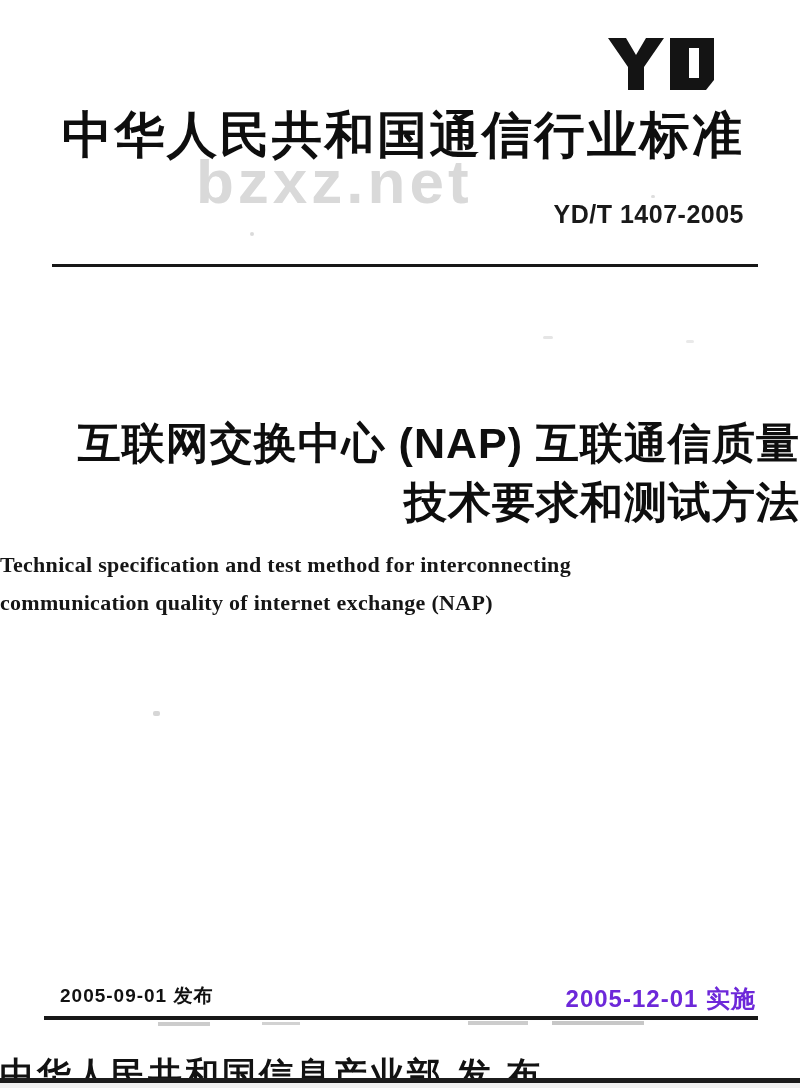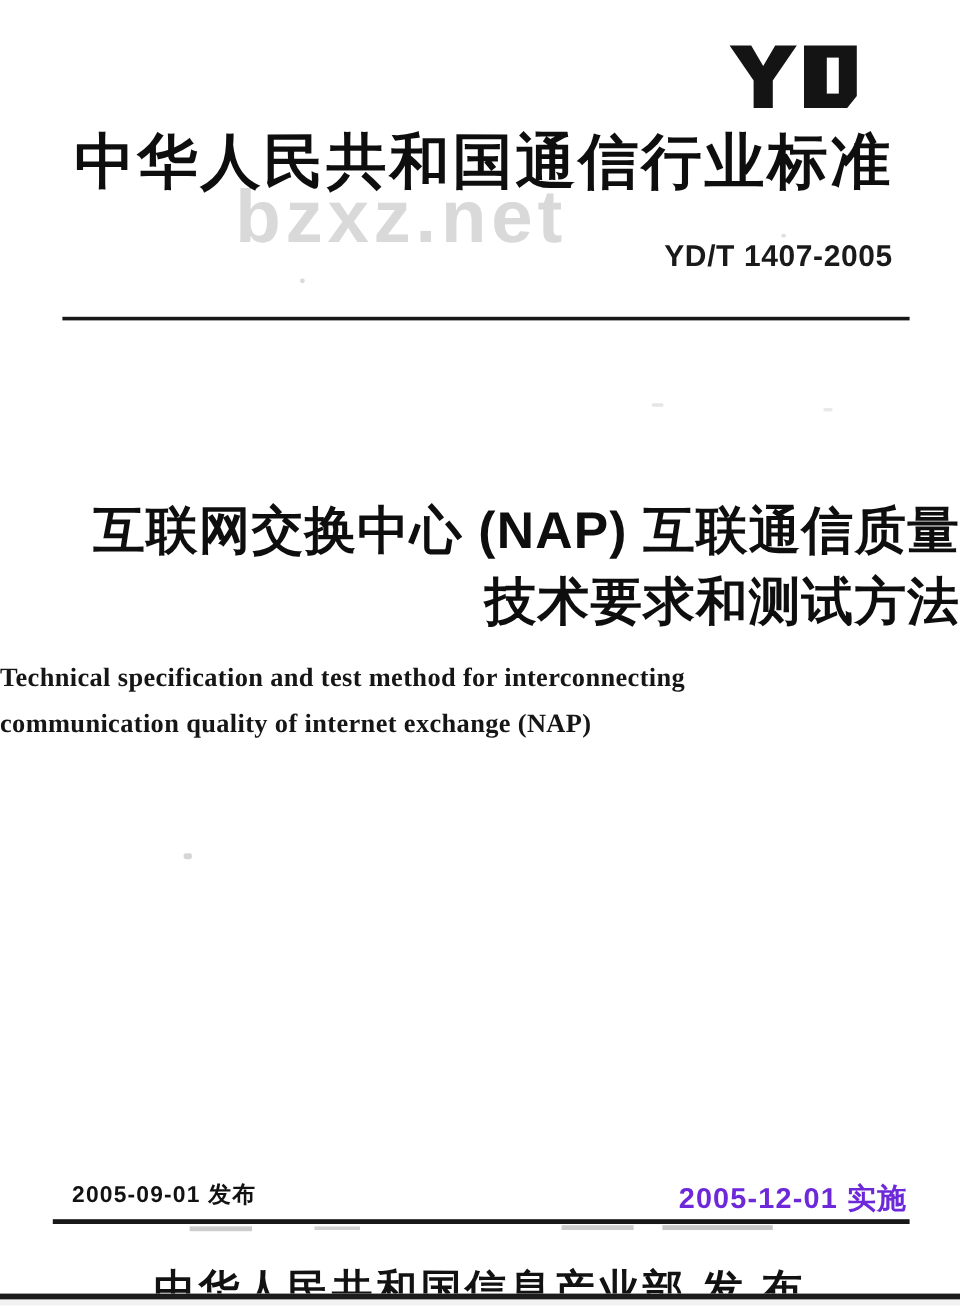--- a/index.html
+++ b/index.html
@@ -125,21 +125,20 @@
     background: #181818;
   }
 
   
   .publisher-clip {
     left: 0;
     right: 0;
     top: 1052px;
     height: 26px;
     overflow: hidden;
-    text-align: center;
   }
   .publisher-text {
     font-size: 34px;
     font-weight: 800;
     letter-spacing: 3px;
     color: #121212;
     white-space: nowrap;
   }
 
   .bottom-bar {

